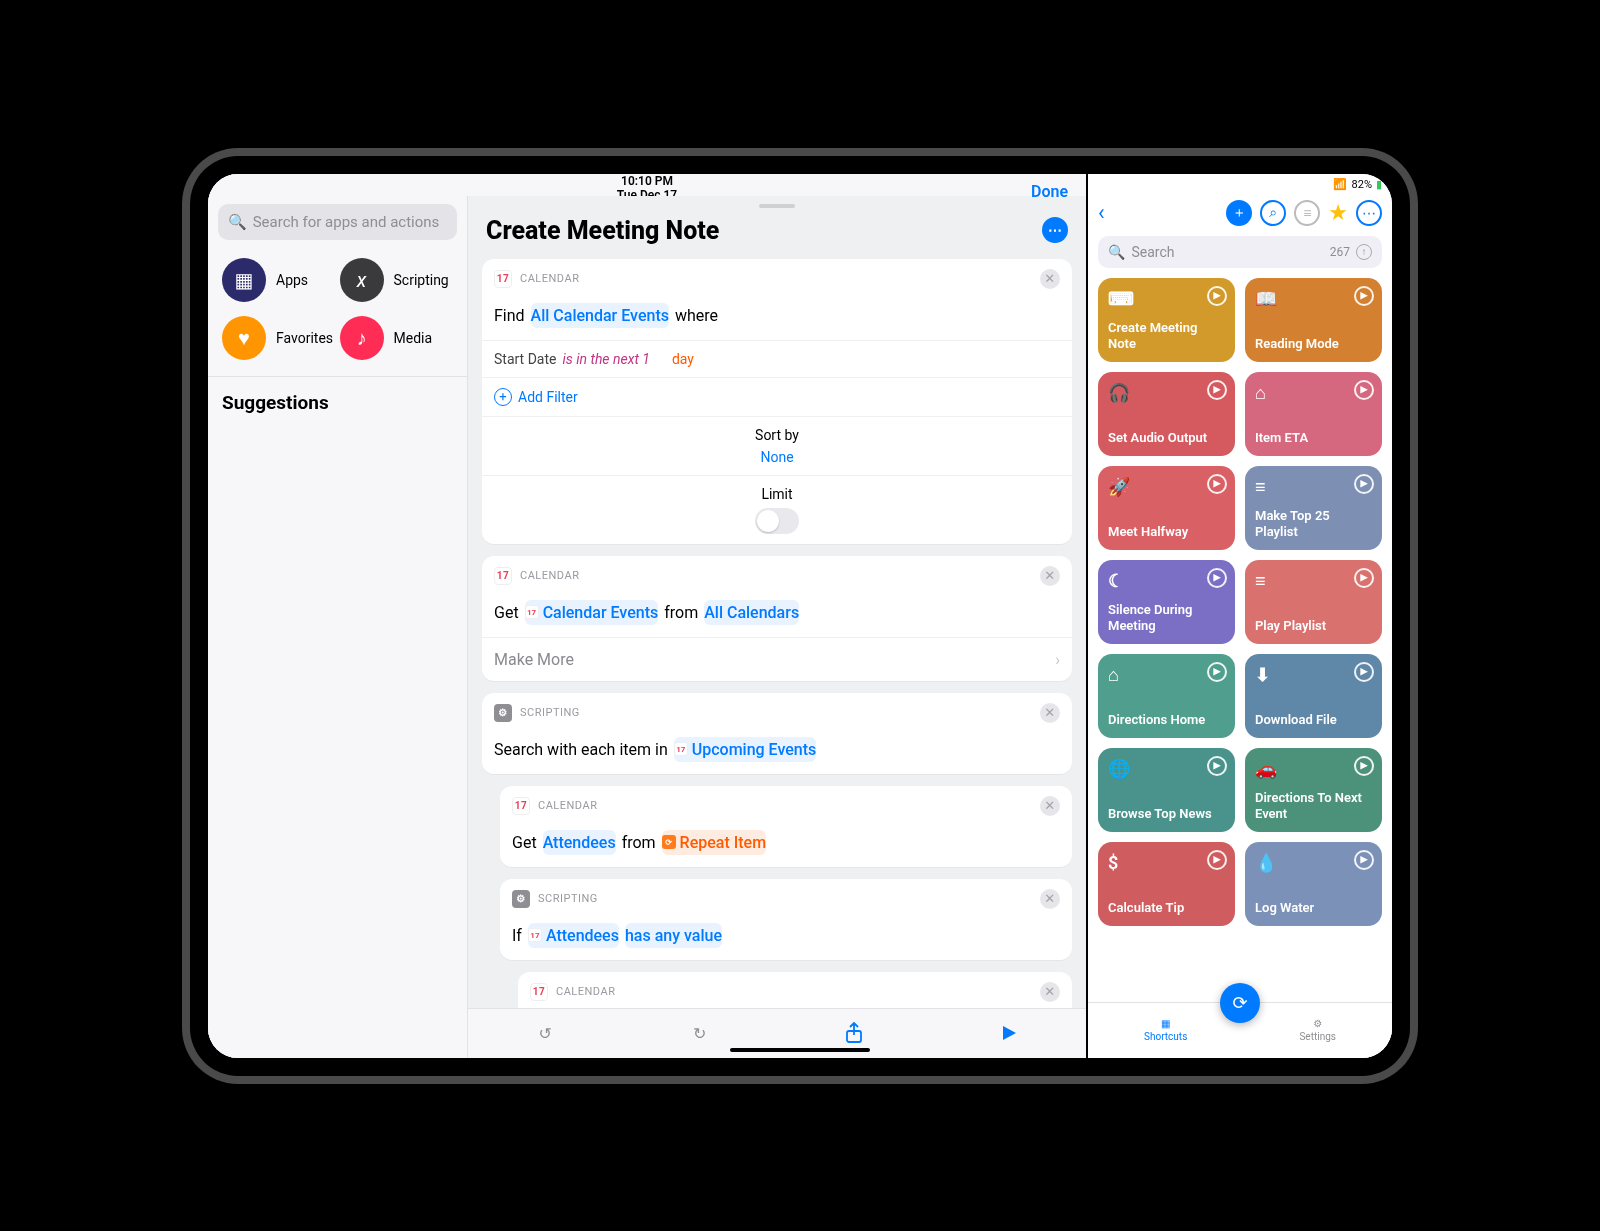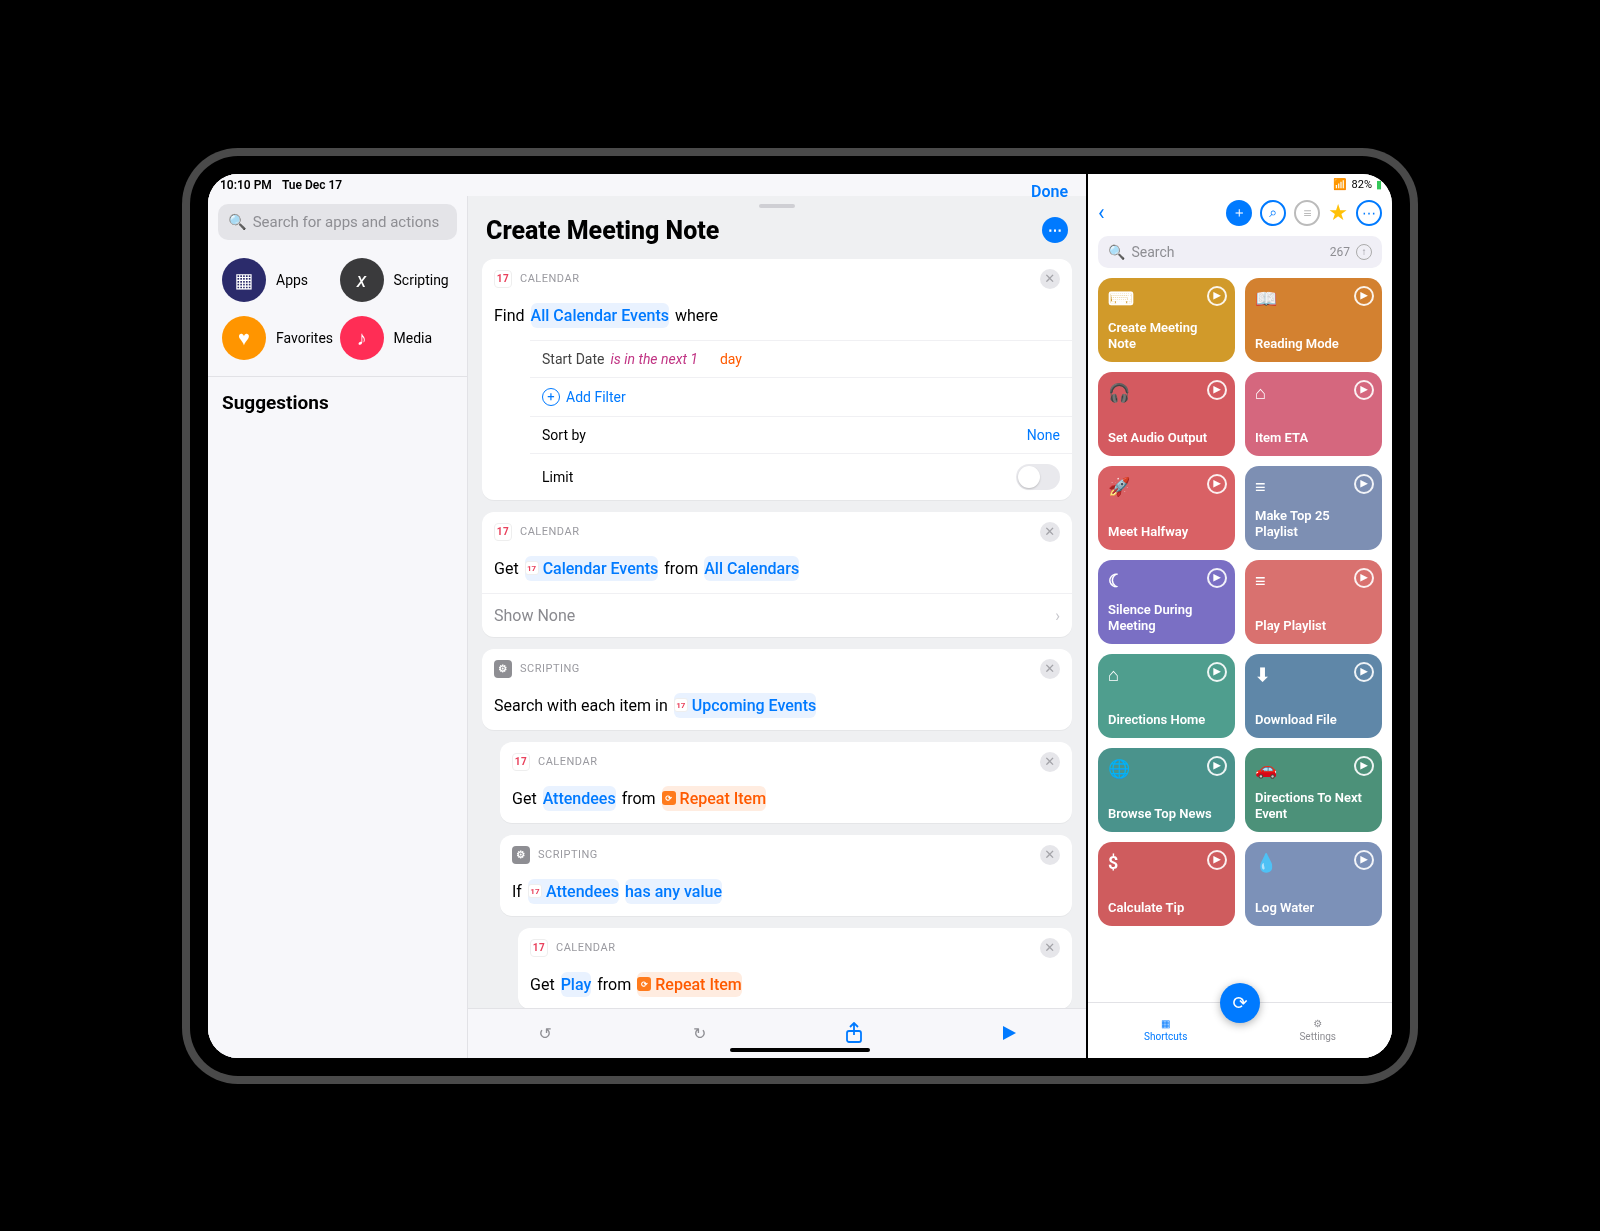--- a/index.html
+++ b/index.html
@@ -13,21 +13,21 @@
     --orange:#ff5a00;
   }
   *{box-sizing:border-box;font-family:-apple-system,BlinkMacSystemFont,"Segoe UI",Roboto,Helvetica,Arial,sans-serif;}
   body{margin:0;background:#000;display:flex;align-items:center;justify-content:center;height:1231px;}
   
   .device{width:1220px;height:920px;background:#000;border-radius:48px;padding:18px;position:relative;}
   .device-outer{width:1236px;height:936px;background:#4a4a4a;border-radius:56px;padding:8px;box-shadow:0 0 0 4px #000;}
   .screen{width:100%;height:100%;background:#fff;border-radius:30px;overflow:hidden;display:flex;position:relative;}
   
   .left-app{flex:1;background:#eeeef0;display:flex;flex-direction:column;min-width:0;border-right:2px solid #000;}
-  .status-bar{height:22px;display:flex;align-items:center;padding:0 12px;font-size:12px;font-weight:600;background:#f7f7fa;}
+  .status-bar{height:22px;display:flex;align-items:center;padding:0 12px;font-size:12px;font-weight:600;background:#f7f7fa;flex-direction:column;}
   .left-split{flex:1;display:flex;min-height:0;}
   .sidebar{width:260px;background:#f7f7fa;border-right:1px solid var(--border);display:flex;flex-direction:column;}
   .search{margin:8px 10px;background:#e4e4e8;border-radius:10px;height:36px;display:flex;align-items:center;padding:0 10px;color:var(--gray-text);font-size:15px;gap:6px;}
   .cats{display:grid;grid-template-columns:1fr 1fr;gap:14px 4px;padding:10px 14px 16px;border-bottom:1px solid var(--border);}
   .cat{display:flex;align-items:center;gap:10px;font-size:14px;}
   .cat .circ{width:44px;height:44px;border-radius:50%;display:flex;align-items:center;justify-content:center;color:#fff;font-size:20px;}
   .suggestions{font-size:19px;font-weight:700;padding:14px 14px;}
   
   .editor{flex:1;display:flex;flex-direction:column;min-width:0;background:#eff0f2;}
   .grabber{width:36px;height:4px;background:#cfcfd4;border-radius:3px;margin:8px auto 4px;}
@@ -42,27 +42,27 @@
   .act-head{display:flex;align-items:center;padding:10px 12px 6px;gap:8px;font-size:11px;letter-spacing:.5px;color:#9a9aa0;}
   .act-head .chip{width:18px;height:18px;border-radius:4px;display:flex;align-items:center;justify-content:center;font-size:10px;font-weight:700;}
   .cal-chip{background:#fff;border:1px solid #eee;color:#e9415c;}
   .script-chip{background:#8e8e93;color:#fff;border-radius:50%;}
   .act-head .x{margin-left:auto;width:20px;height:20px;border-radius:50%;background:#e6e6ea;color:#a3a3a8;display:flex;align-items:center;justify-content:center;font-size:13px;}
   .act-row{padding:8px 12px 12px;font-size:16px;display:flex;flex-wrap:wrap;align-items:center;gap:6px;}
   .token{background:#e9f2ff;color:var(--blue);padding:3px 0;border-radius:6px;font-weight:500;display:inline-flex;align-items:center;gap:4px;}
   .token.orange{background:#ffece0;color:var(--orange);}
   .token .mini{width:14px;height:14px;border-radius:3px;background:#fff;border:1px solid #eee;color:#e9415c;font-size:8px;display:inline-flex;align-items:center;justify-content:center;font-weight:700;}
   .token .mini.o{background:#ff7b1c;color:#fff;border:none;}
-  .sub-row{border-top:1px solid #f0f0f3;padding:10px 12px;font-size:14px;display:flex;align-items:center;gap:6px;margin-left:48px;}
+  .sub-row{border-top:1px solid #f0f0f3;padding:10px 12px;font-size:14px;display:flex;align-items:center;gap:6px;}
   .sub-row .lbl{color:#444;}
   .magenta{color:#c13584;font-style:italic;}
   .day{color:var(--orange);}
   .add-filter{color:var(--blue);display:flex;align-items:center;gap:6px;}
   .plus{width:18px;height:18px;border:1.5px solid var(--blue);border-radius:50%;display:inline-flex;align-items:center;justify-content:center;color:var(--blue);font-size:13px;line-height:1;}
-  .sort-row{display:flex;justify-content:space-between;align-items:center;}
+  .sort-row{display:flex;justify-content:space-between;align-items:center;flex-direction:column;}
   .none{color:var(--blue);}
   .toggle{width:44px;height:26px;border-radius:14px;background:#e9e9ed;position:relative;}
   .toggle::after{content:"";width:22px;height:22px;border-radius:50%;background:#fff;position:absolute;top:2px;left:2px;box-shadow:0 1px 2px rgba(0,0,0,.2);}
   .show-more{border-top:1px solid #f0f0f3;padding:12px;color:#8a8a8f;font-size:16px;display:flex;justify-content:space-between;align-items:center;}
   
   .ed-tool{height:50px;background:rgba(247,247,250,.95);border-top:1px solid var(--border);display:flex;align-items:center;justify-content:space-around;color:#8e8e93;}
   .ed-tool .ic{width:24px;height:24px;display:flex;align-items:center;justify-content:center;}
   .run{color:var(--blue);}
   .home-ind{width:140px;height:4px;background:#000;border-radius:3px;position:absolute;bottom:6px;left:50%;transform:translateX(-50%);}
 
@@ -202,21 +202,21 @@
             <div class="act-row">
               <span>Get</span>
               <span class="token">
                       <span class="mini">17</span>
                       <span>Calendar Events</span>
                     </span>
               <span>from</span>
               <span class="token">All Calendars</span>
             </div>
             <div class="show-more">
-              <span>Show None</span>
+              <span>Make More</span>
               <span class="chev">›</span>
             </div>
           </div>
 
           <div class="action">
             <div class="act-head">
               <span class="chip script-chip">⚙</span>
               <span>SCRIPTING</span>
               <span class="x">✕</span>
             </div>

